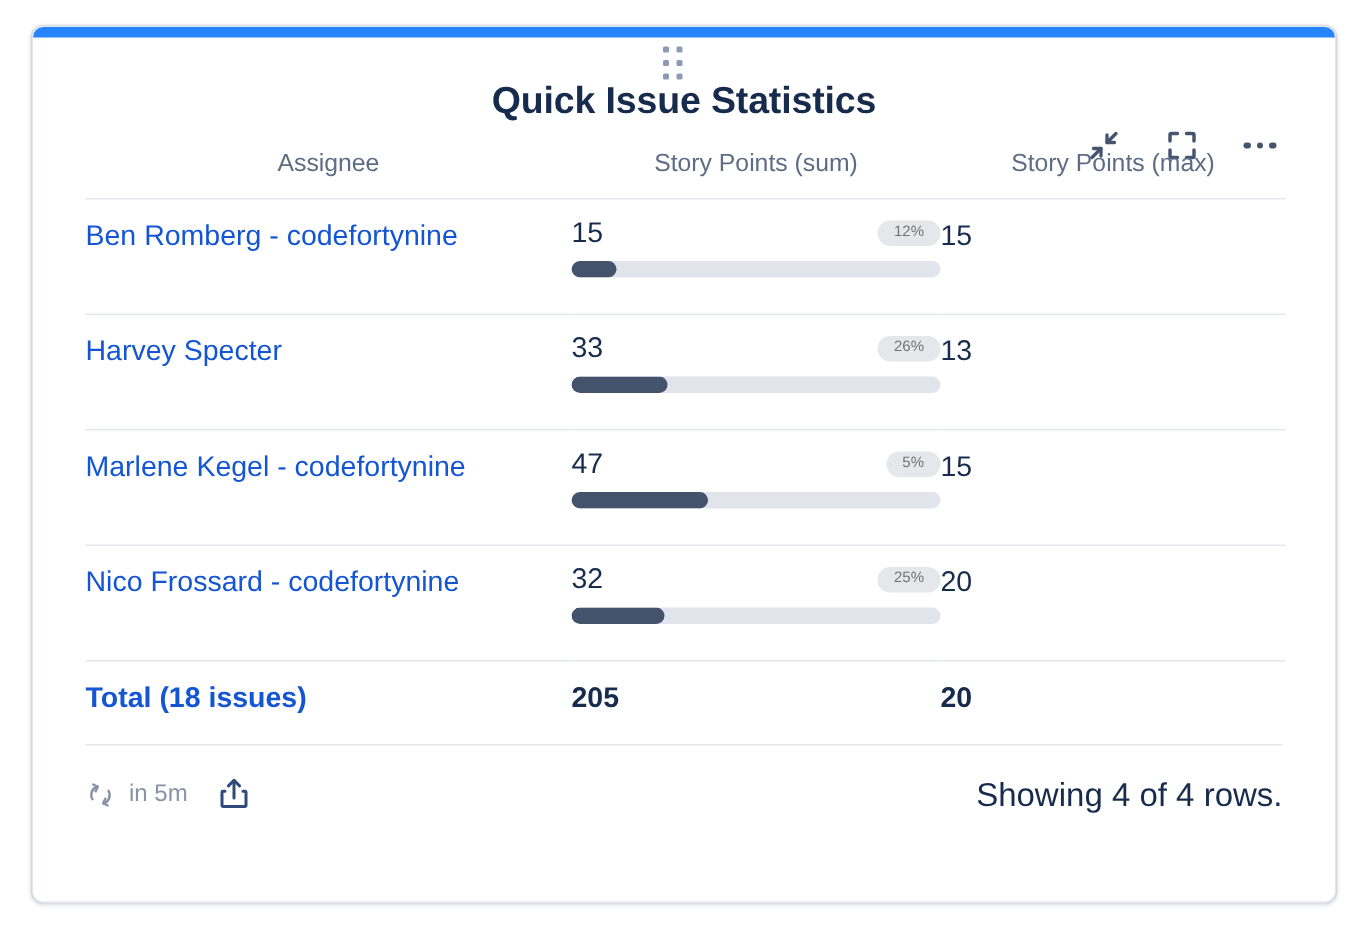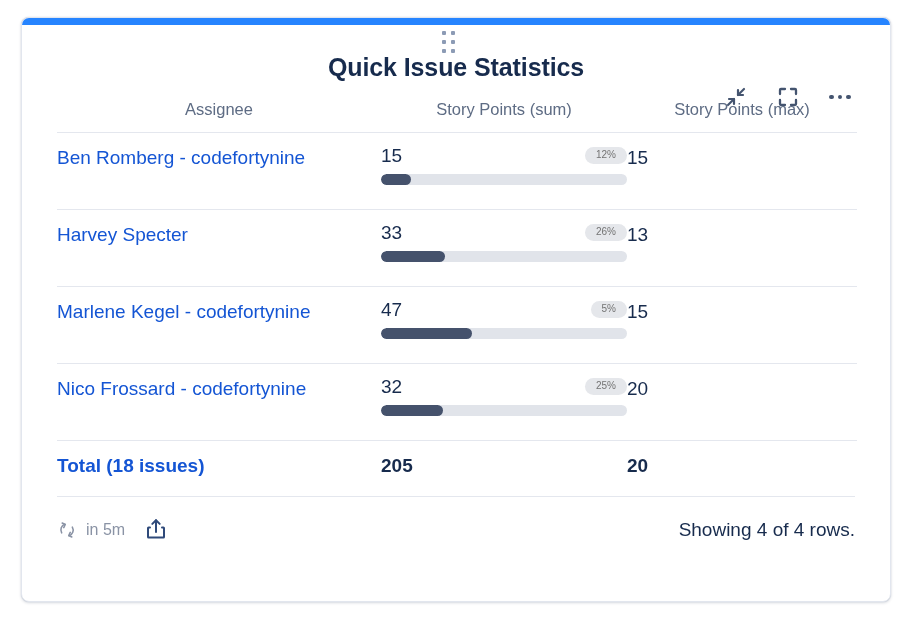--- a/index.html
+++ b/index.html
@@ -221,21 +221,21 @@
     color: #8a93a5;
   }
   .icon-btn {
     background: none; border: none; cursor: pointer;
     display: flex; align-items: center; justify-content: center;
     padding: 0;
     color: #44546f;
   }
   .footer-right {
     margin-left: auto;
-    font-size: 19px;
+    font-size: 22px;
     color: #172b4d;
   }
   .share-btn { margin-left: 10px; }
 </style>
 </head>
 <body>
 
 <div class="gadget-card">
 
   <div class="accent-bar"></div>

